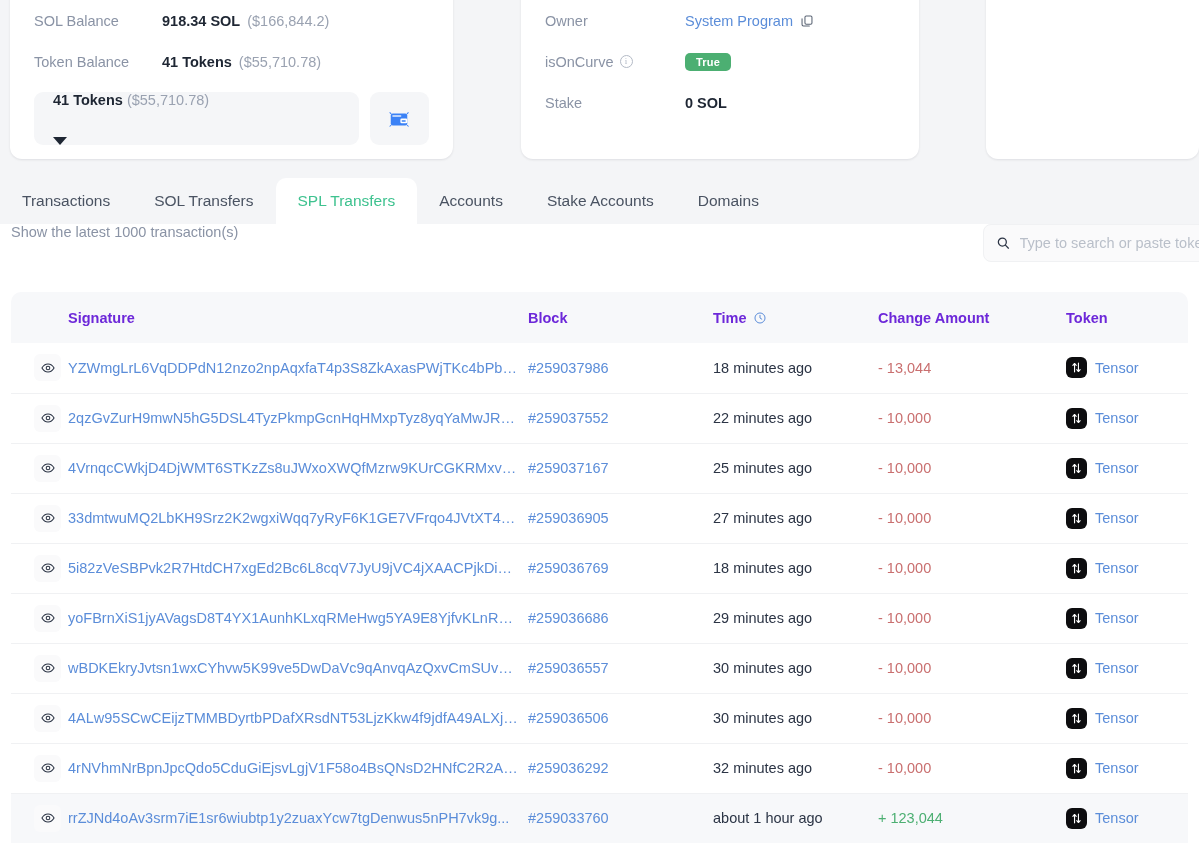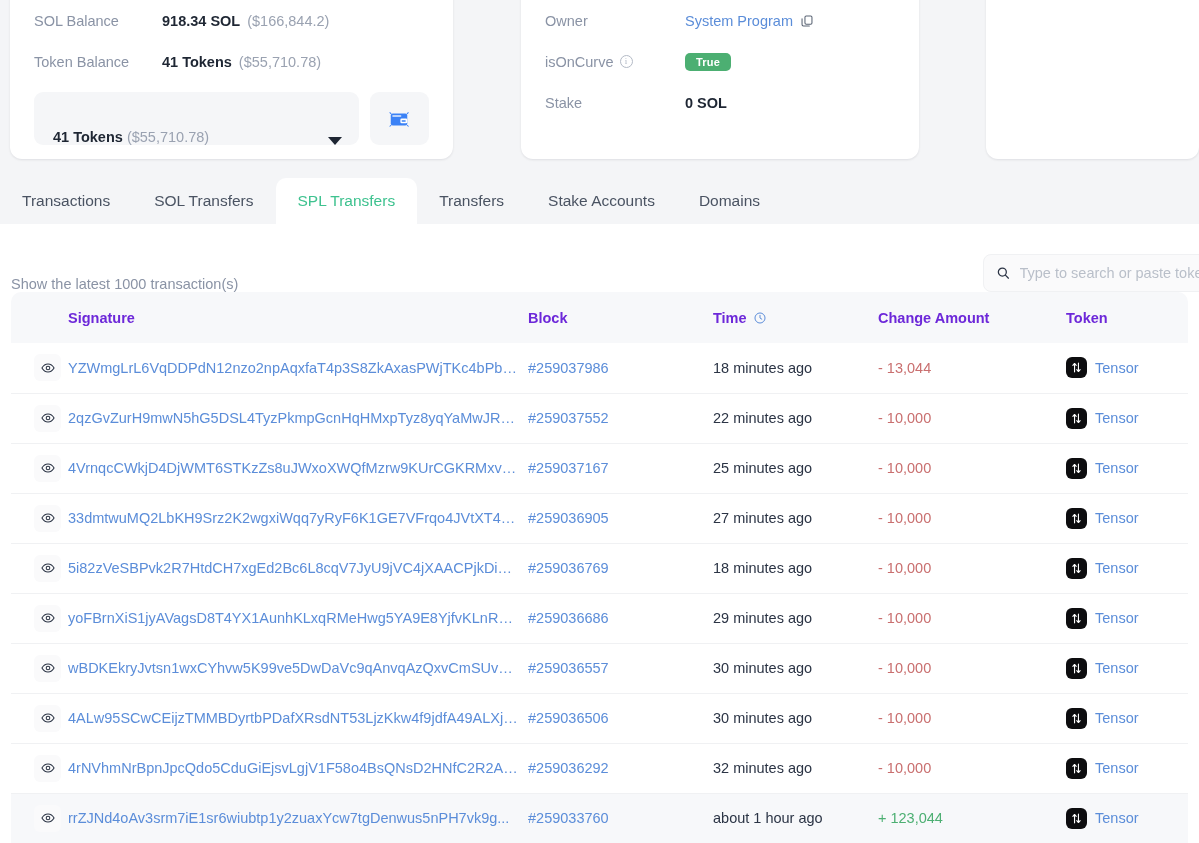--- a/index.html
+++ b/index.html
@@ -109,24 +109,25 @@
     align-items: center;
     gap: 11px;
     padding: 10px 24px 0 24px;
   }
   .token-select {
     width: 338px;
     height: 53px;
     background: #f5f6f8;
     border-radius: 9px;
     display: flex;
-    align-items: flex-end;
+    align-items: flex-start;
     justify-content: space-between;
     padding: 0 17px 0 19px;
     cursor: pointer;
+    flex-direction: column;
   }
   .token-select-text { font-size: 14.5px; color:#1e2633; }
   .token-select-text b { font-weight: 700; }
   .token-select-text span { color:#9aa2b1; }
   .caret {
     width: 0; height: 0;
     border-left: 7px solid transparent;
     border-right: 7px solid transparent;
     border-top: 8px solid #1e2633;
   }
@@ -172,21 +173,21 @@
   
   .panel {
     background: #ffffff;
     min-height: 620px;
     padding: 0;
   }
 
   .panel-toolbar {
     height: 68px;
     display: flex;
-    align-items: flex-end;
+    align-items: flex-start;
     justify-content: space-between;
     padding: 0 28px 0 11px;
   }
   .show-latest {
     font-size: 14.5px;
     color: #8a93a5;
   }
   .search-box {
     width: 278px;
     height: 38px;
@@ -349,21 +350,21 @@
   </div>
 
   <div class="card card-c"></div>
 </div>
 
 <div class="tabs-wrap">
   <div class="tabs">
     <div class="tab">Transactions</div>
     <div class="tab">SOL Transfers</div>
     <div class="tab active">SPL Transfers</div>
-    <div class="tab">Transfers</div>
+    <div class="tab">Accounts</div>
     <div class="tab">Stake Accounts</div>
     <div class="tab">Domains</div>
   </div>
 </div>
 
 <div class="panel">
 
   <div class="panel-toolbar">
     <div class="show-latest">Show the latest 1000 transaction(s)</div>
     <div class="search-box">

